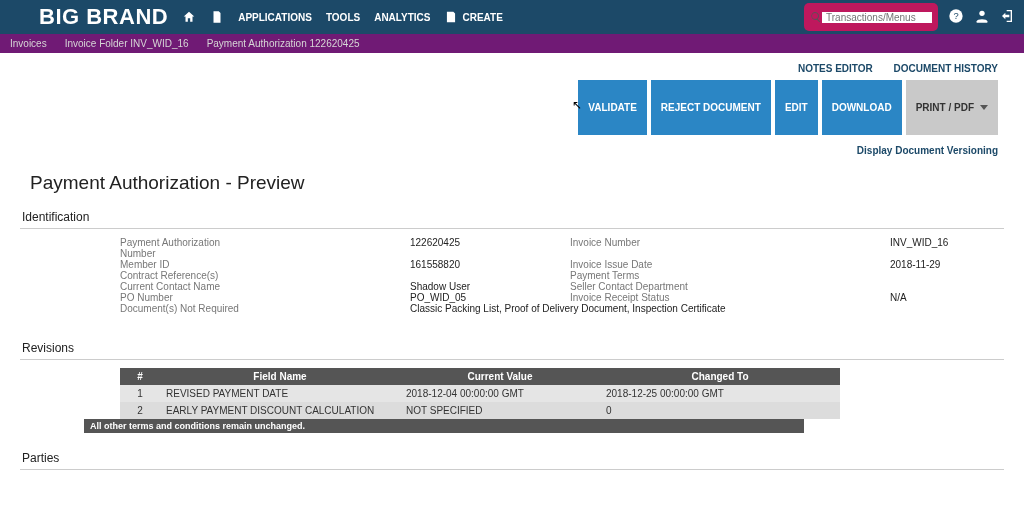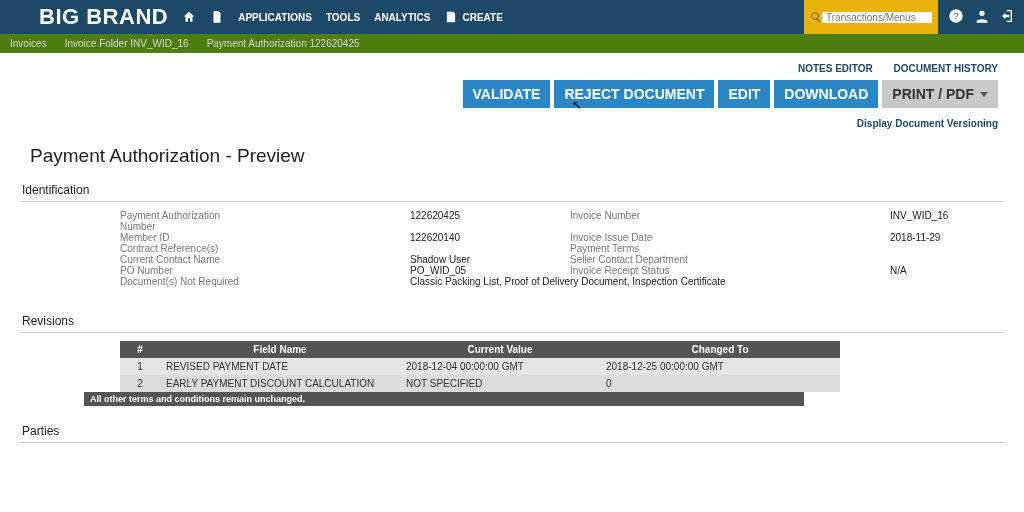--- a/index.html
+++ b/index.html
@@ -4,35 +4,35 @@
 <style>
   * { box-sizing: border-box; margin: 0; padding: 0; }
   body { font-family: Arial, Helvetica, sans-serif; font-size: 11px; color: #333; background: #fff; width: 1024px; }
 
   .topbar { background: #1c4968; color: #fff; display: flex; align-items: center; height: 34px; padding: 0 8px 0 0; }
   .brand { font-family: Impact, "Arial Black", sans-serif; font-size: 22px; letter-spacing: 0.5px; padding: 0 14px 0 8px; font-weight: 700; margin-left: 31px; }
   .nav { display: flex; align-items: center; gap: 14px; font-size: 10px; font-weight: 700; }
   .nav-item { display: flex; align-items: center; gap: 4px; cursor: pointer; color: #fff; }
   .nav-item svg { width: 14px; height: 14px; fill: #fff; }
   .nav-right { margin-left: auto; display: flex; align-items: center; gap: 10px; }
-  .search { background: #eab308; border-radius: 0; display: flex; align-items: center; padding: 2px 6px; height: 34px; }
+  .search { background: #be185d; border-radius: 5px; display: flex; align-items: center; padding: 2px 6px; height: 28px; }
   .search svg { width: 12px; height: 12px; fill: #555; }
   .search input { border: none; outline: none; font-size: 10px; color: #888; width: 110px; padding-left: 4px; }
   .ico svg { width: 16px; height: 16px; fill: #fff; }
 
-  .breadcrumb { background: #4d7c0f; color: #d6d6d6; font-size: 10px; padding: 4px 10px; display: flex; gap: 18px; }
+  .breadcrumb { background: #701a75; color: #d6d6d6; font-size: 10px; padding: 4px 10px; display: flex; gap: 18px; }
   .breadcrumb span { cursor: pointer; }
 
   .main { padding: 0 20px; }
 
   .top-links { text-align: right; font-size: 10px; font-weight: 700; color: #1c4968; padding: 10px 6px 6px 0; }
   .top-links span { margin-left: 18px; cursor: pointer; }
 
   .actions { display: flex; justify-content: flex-end; gap: 4px; padding: 0 6px 0 0; }
-  .btn { background: #2b86c5; color: #fff; font-size: 14px; font-weight: 700; padding: 6px 10px; cursor: pointer; border: none; }
+  .btn { background: #2b86c5; color: #fff; font-size: 10px; font-weight: 700; padding: 22px 10px; cursor: pointer; border: none; }
   .btn.grey { background: #c9c9c9; color: #333; display: flex; align-items: center; gap: 6px; }
   .btn.grey::after { content: ""; border-left: 4px solid transparent; border-right: 4px solid transparent; border-top: 5px solid #555; }
 
   .versioning { text-align: right; font-size: 10px; font-weight: 700; color: #1c4968; padding: 10px 6px 10px 0; cursor: pointer; }
 
   h1 { font-size: 19px; font-weight: 400; color: #222; margin: 6px 0 12px 10px; }
   .section-title { font-size: 12px; color: #222; border-bottom: 1px solid #ccc; padding: 4px 0 4px 2px; margin: 11px 0 8px 0; }
 
   .idgrid { display: grid; grid-template-columns: 130px 160px 160px 160px 160px 170px; font-size: 10px; padding: 0 0 12px 100px; }
   .lbl { color: #777; }
@@ -136,21 +136,21 @@
   <div class="idgrid">
     <div class="lbl">Payment Authorization Number</div>
       <div></div>
     <div class="val">122620425</div>
     <div class="lbl">Invoice Number</div>
       <div></div>
     <div class="val">INV_WID_16</div>
 
     <div class="lbl">Member ID</div>
       <div></div>
-    <div class="val">122620140</div>
+    <div class="val">161558820</div>
     <div class="lbl">Invoice Issue Date</div>
       <div></div>
     <div class="val">2018-11-29</div>
 
     <div class="lbl">Contract Reference(s)</div>
       <div></div>
     <div class="val"></div>
     <div class="lbl">Payment Terms</div>
       <div></div>
     <div class="val"></div>

